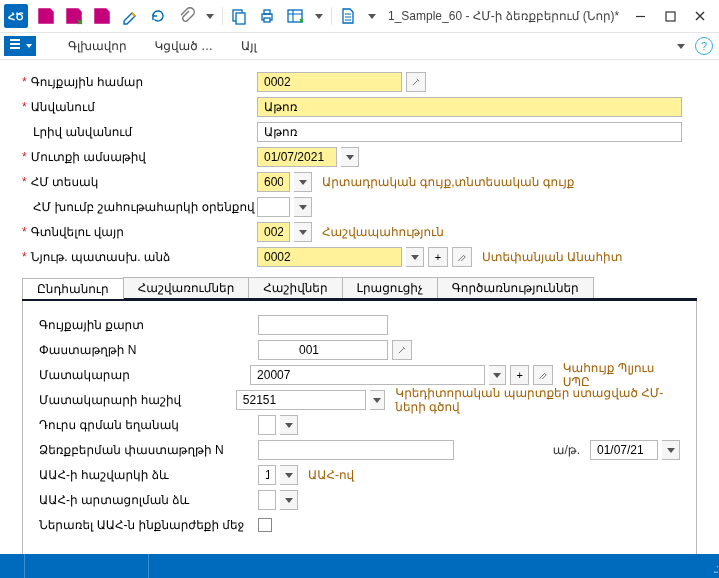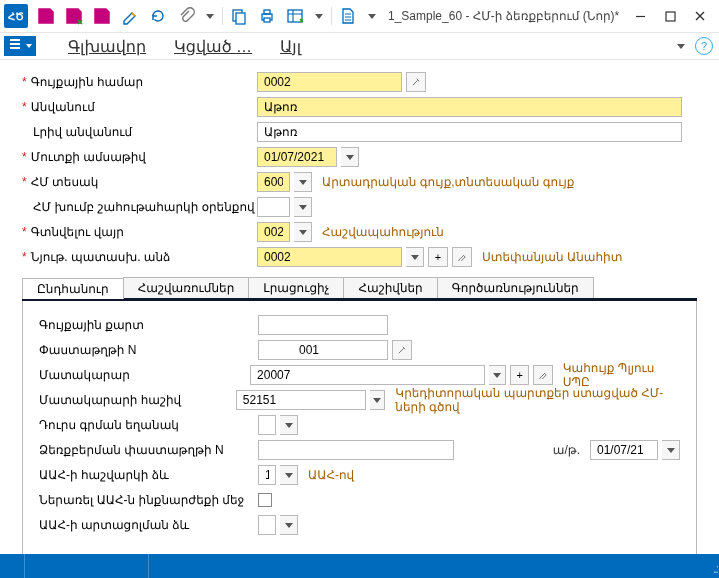--- a/index.html
+++ b/index.html
@@ -12,21 +12,21 @@
   .tb-sep { width: 1px; height: 18px; background: #e0e0e0; margin: 0 2px; }
   .title-text { flex: 1; font-size: 12px; color: #444; padding-left: 6px; white-space: nowrap; overflow: hidden; text-overflow: ellipsis; }
   .win-btn { width: 30px; height: 28px; display: flex; align-items: center; justify-content: center; cursor: pointer; font-size: 14px; color: #333; }
   .logo-badge { width: 24px; height: 24px; background: #006bbd; color: #fff; font-size: 10px; font-weight: bold; display: flex; align-items: center; justify-content: center; border-radius: 2px; margin: 0 4px; }
 
   
   .menubar { height: 28px; border-top: 1px solid #e5e5e5; border-bottom: 1px solid #e5e5e5; display: flex; align-items: center; padding-left: 4px; }
   .view-badge { width: 32px; height: 20px; background: #006bbd; margin-right: 18px; position: relative; cursor: pointer; }
   .view-badge::before { content:""; position:absolute; left:6px; top:3px; width:10px; height:2px; background:#fff; box-shadow: 0 4px 0 #fff, 0 8px 0 #fff; }
   .view-badge::after { content:""; position:absolute; right:4px; top:8px; border-left:3px solid transparent; border-right:3px solid transparent; border-top:4px solid #fff; }
-  .menu-item { font-size: 16px; color: #333; padding: 0 14px; cursor: pointer; text-decoration: underline; }
+  .menu-item { font-size: 12px; color: #333; padding: 0 14px; cursor: pointer; }
   .menubar-spacer { flex: 1; }
   .caret-btn { width: 20px; height: 20px; display:flex; align-items:center; justify-content:center; cursor:pointer; color:#555; font-size:10px; }
   .help-btn { width: 18px; height: 18px; border: 1.5px solid #3aa9e6; border-radius: 50%; color: #3aa9e6; font-size: 11px; display:flex; align-items:center; justify-content:center; margin: 0 6px 0 4px; cursor:pointer; }
 
   
   .form-area { padding: 10px 22px 0 22px; position: relative; }
   .row { display: flex; align-items: center; height: 24px; margin-bottom: 1px; font-size: 12px; }
   .label { width: 235px; display: flex; align-items: center; }
   .req { color: #d02020; margin-right: 4px; }
   .ctl { display: flex; align-items: center; gap: 4px; }
@@ -272,22 +272,22 @@
             <path d="M1 9l6-6 2 2-6 6H1z" fill="none" stroke="#555" stroke-width="1"></path>
           </svg>
         </div>
       <span class="desc">Ստեփանյան Անահիտ</span>
     </div>
   </div>
 
   <div class="tabstrip">
     <div class="tab active">Ընդհանուր</div>
     <div class="tab">Հաշվառումներ</div>
+    <div class="tab">Հաշիվներ</div>
     <div class="tab">Լրացուցիչ</div>
-    <div class="tab">Հաշիվներ</div>
     <div class="tab">Գործառնություններ</div>
   </div>
 
   <div class="tabpage">
 
     <div class="row">
       <div class="label">
           <span>Գույքային քարտ</span>
         </div>
       <div class="ctl">
@@ -375,37 +375,37 @@
         <input class="txt" style="width: 18px; text-align: right;" value="1">
         <div class="drop-btn">
             <div class="triangle-down"></div>
           </div>
         <span class="desc">ԱԱՀ-ով</span>
       </div>
     </div>
 
     <div class="row">
       <div class="label">
+          <span>ԱԱՀ-ի արտացոլման ձև</span>
+        </div>
+      <div class="ctl">
+        <input class="txt" style="width: 18px;" value="">
+        <div class="drop-btn">
+            <div class="triangle-down"></div>
+          </div>
+      </div>
+    </div>
+
+    <div class="row">
+      <div class="label">
           <span>Ներառել ԱԱՀ-ն ինքնարժեքի մեջ</span>
         </div>
       <div class="ctl">
           <div class="chk"></div>
         </div>
-    </div>
-
-    <div class="row">
-      <div class="label">
-          <span>ԱԱՀ-ի արտացոլման ձև</span>
-        </div>
-      <div class="ctl">
-        <input class="txt" style="width: 18px;" value="">
-        <div class="drop-btn">
-            <div class="triangle-down"></div>
-          </div>
-      </div>
     </div>
 
   </div>
 </div>
 
 <div class="statusbar">
   <div class="seg" style="left:24px"></div>
   <div class="seg" style="left:148px"></div>
   <div class="grip">..: </div>
 </div>

